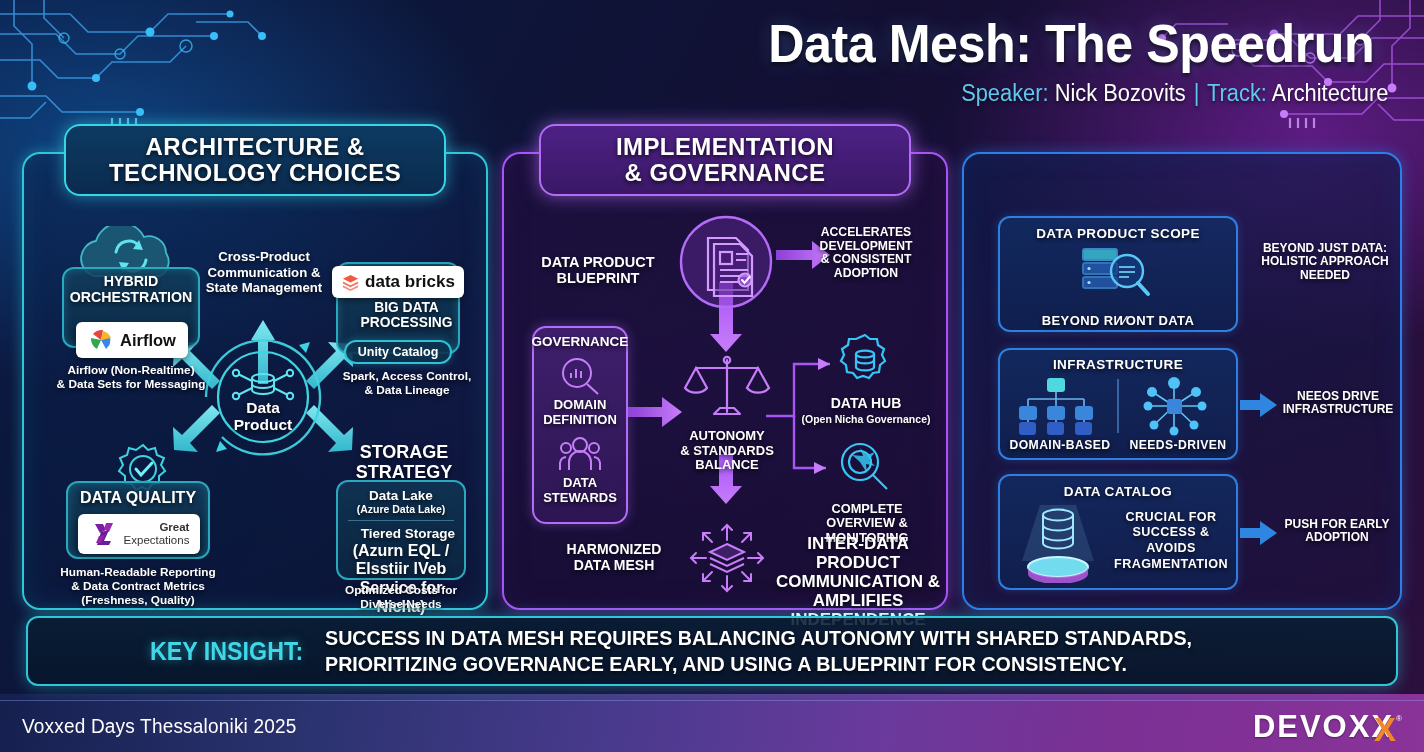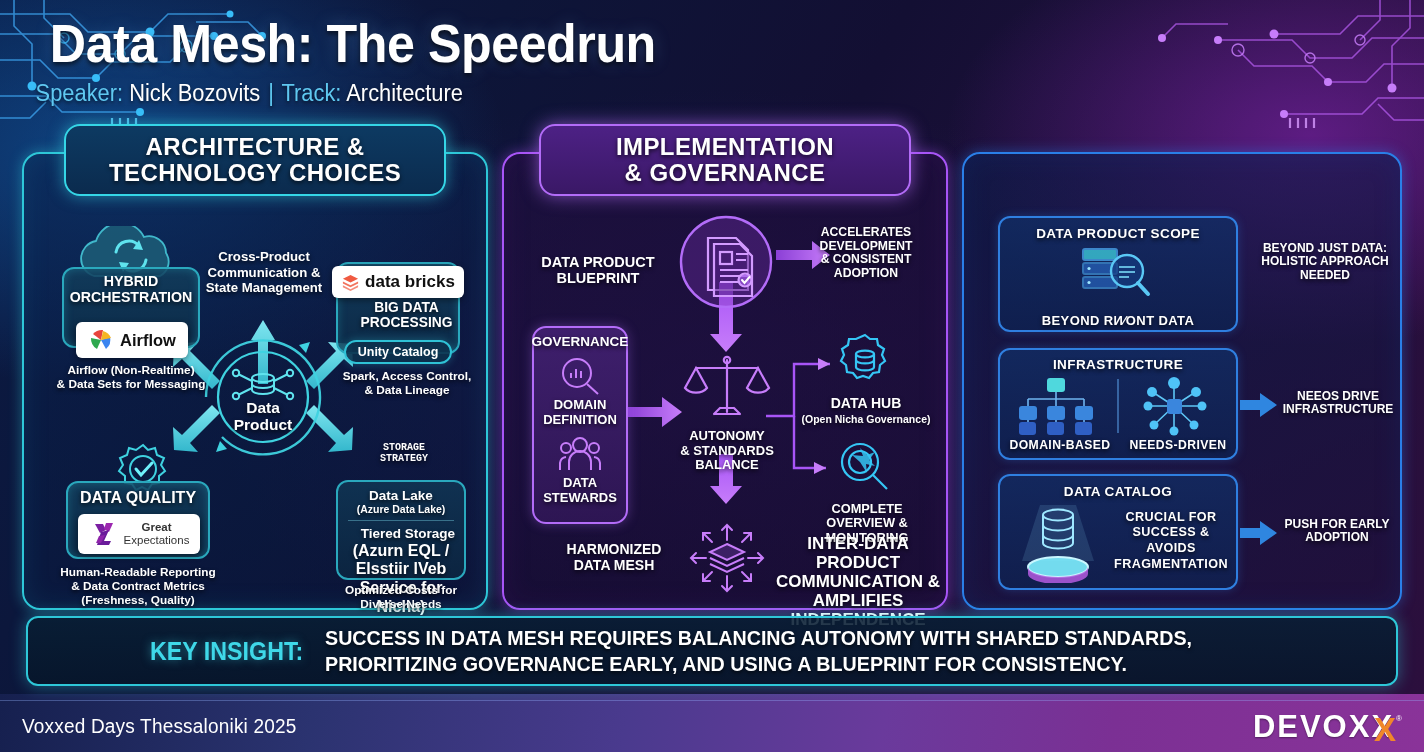--- a/index.html
+++ b/index.html
@@ -22,21 +22,21 @@
     overflow: hidden;
   }
 
   
   .circuit { position: absolute; pointer-events: none; }
   .circuit svg { display:block; }
 
   
   #header {
     position: absolute; left: 0; top: 0; width: 1424px; height: 122px;
-    text-align: left; z-index: 5;
+    text-align: right; z-index: 5;
   }
   #title {
     margin-top: 12px;
     font-size: 54px; font-weight: bold; color: #ffffff;
     letter-spacing: -0.5px;
     text-shadow: 0 3px 6px rgba(0,0,0,0.65), 0 0 18px rgba(120,190,255,0.25);
     font-family: "Liberation Sans", sans-serif;
     transform: scaleX(0.93);
   }
   #subtitle {
@@ -370,30 +370,30 @@
         </svg>
         <div class="techbox" style="left:42px; top:327px; width:144px; height:78px;"></div>
         <div class="abs cap" style="left:42px; top:335px; width:144px; font-size:16px;">DATA QUALITY</div>
         <div class="abs logo-chip" style="left:54px; top:360px; width:122px; height:40px; gap:5px;">
           <svg width="30" height="30" viewBox="0 0 30 30">
             <path d="M6 5 h8 l3 6 l-6 3 z" fill="#7b1fa2"></path>
             <path d="M17 4 h7 l-4 9 l-5 -3 z" fill="#9c27b0"></path>
             <path d="M12 13 l8 -2 l-5 11 h7 l-2 4 h-12 z" fill="#6a1b9a"></path>
             <path d="M10 17 l6 -1 l-4 8 h-5 z" fill="#8e24aa"></path>
           </svg>
-          <div style="line-height:1.12; text-align:center;">
+          <div style="line-height:1.12; text-align:right;">
             <div class="logo-text" style="font-size:11.5px; font-weight:bold; color:#333;">Great</div>
             <div class="logo-text" style="font-size:11.5px; font-weight:normal; color:#333;">Expectations</div>
           </div>
         </div>
         <div class="abs sub" style="left:8px; top:412px; width:212px; font-size:11.8px; white-space:pre-line;">Human-Readable Reporting
 &amp; Data Contract Metrics
 (Freshness, Quality)</div>
 
-        <div class="abs cap" style="left:318px; top:288px; width:124px; font-size:10px;font-family:Liberation Mono, monospace;">
+        <div class="abs cap" style="left:318px; top:288px; width:124px; font-size:18px;">
           <div>STORAGE</div>
           <div>STRATEGY</div>
         </div>
         <div class="storagebox" style="left:312px; top:326px; width:130px; height:100px;">
           <div style="padding-top:6px;">
             <div class="cap" style="font-size:13.5px;">Data Lake</div>
             <div class="sub" style="font-size:10.5px;">(Azure Data Lake)</div>
             <div class="divider"></div>
             <div class="cap" style="font-size:13.5px;padding-left:14px;">Tiered Storage</div>
             <div class="sub" style="font-size:16px; white-space:pre-line;">(Azurn EQL / Elsstiir lVeb

